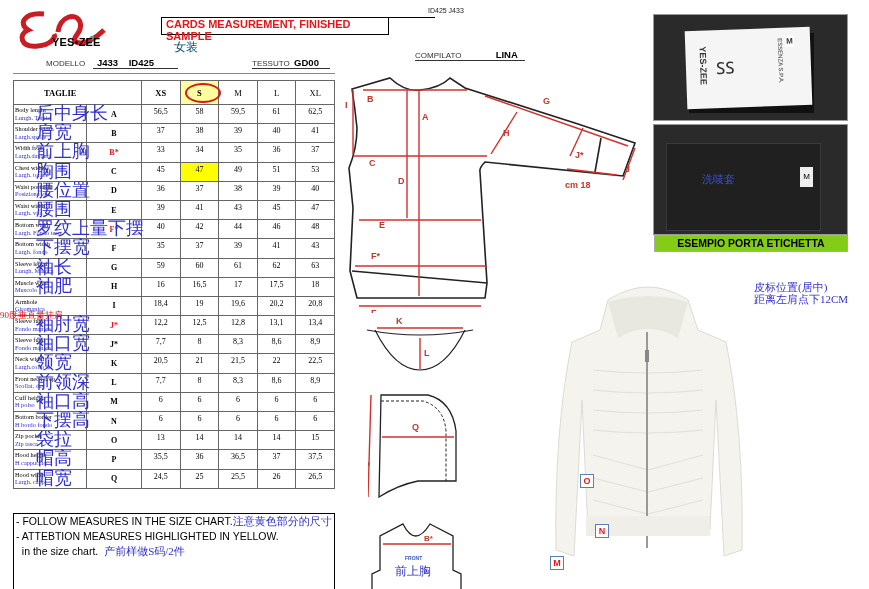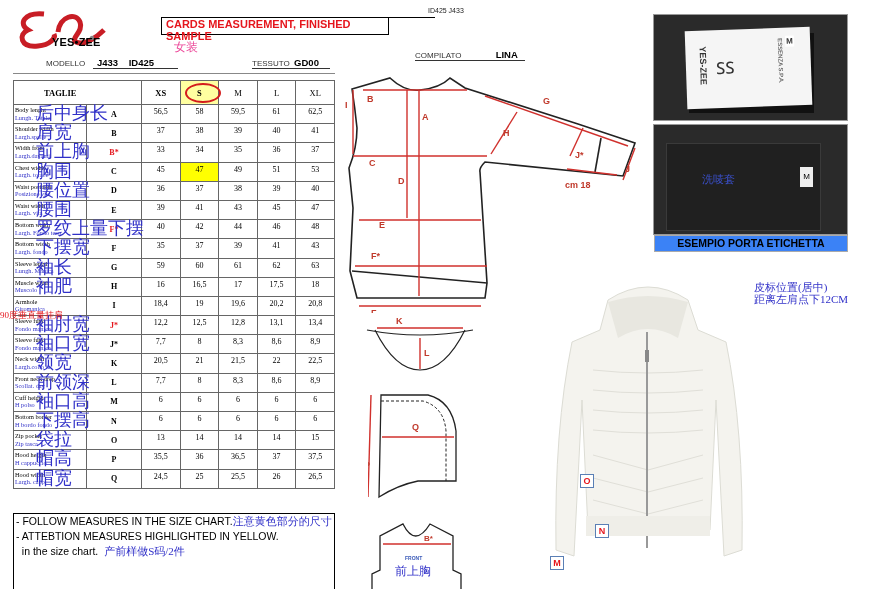--- a/index.html
+++ b/index.html
@@ -3,21 +3,21 @@
 <meta charset="utf-8">
 <style>
   * { box-sizing: border-box; margin: 0; padding: 0; }
   body { width: 869px; height: 589px; background: #fff; position: relative; overflow: hidden; font-family: "Liberation Serif", serif; color: #000; }
   .abs { position: absolute; }
   .logo { left: 14px; top: 8px; width: 100px; height: 52px; }
   .logo-text { left: 52px; top: 36px; font-family: "Liberation Sans", sans-serif; font-weight: bold; font-size: 11px; letter-spacing: 0.2px; }
   .title-box { left: 161px; top: 17px; width: 228px; height: 18px; border: 1.5px solid #000; border-top: none; border-bottom: 1.5px solid #000; font-family: "Liberation Sans", sans-serif; font-weight: bold; font-size: 11px; color: #e5161d; padding: 1px 0 0 4px; }
   .title-box-top { left: 161px; top: 17px; width: 274px; border-top: 1.5px solid #000; }
   .id-top { left: 428px; top: 7px; font-family: "Liberation Sans", sans-serif; font-size: 7px; color: #222; }
-  .cn-women { left: 174px; top: 39px; font-size: 12px; color: #ec4899; }
+  .cn-women { left: 174px; top: 39px; font-size: 12px; color: #0c4a6e; }
   .field { font-family: "Liberation Sans", sans-serif; font-size: 8px; color: #333; }
   .field b { font-size: 9.5px; color: #000; }
   .uline { border-bottom: 1px solid #333; }
   table.sizes { position: absolute; left: 13px; top: 80px; width: 322px; border-collapse: collapse; font-size: 8px; }
   table.sizes td, table.sizes th { border: 1px solid #666; height: 19.2px; }
   table.sizes th { font-size: 8.5px; font-weight: bold; height: 24px; }
   table.sizes td.desc { width: 73px; position: relative; padding: 1px 1px; font-size: 6.3px; line-height: 7.5px; vertical-align: top; }
   .desc .en { color: #000; display: block; white-space: nowrap; }
   .desc .it { color: #3030c8; display: block; white-space: nowrap; }
   .desc .cn { position: absolute; left: 22px; top: 2px; font-size: 18px; color: #3030c8; white-space: nowrap; line-height: 13px; }
@@ -25,21 +25,21 @@
   td.letter.red { color: #e5161d; }
   td.val { text-align: center; vertical-align: top; padding-top: 2px; font-size: 8px; }
   td.val.s { font-weight: normal; }
   td.hl { background: #ffff00; }
   th.s-head { background: #ffffa0; position: relative; }
   .circle { position: absolute; left: 4px; top: 2px; width: 36px; height: 20px; border: 2px solid #d41c1c; border-radius: 50%; }
   .notes { left: 13px; top: 513px; width: 322px; height: 76px; border: 1.5px solid #000; border-bottom: none; font-family: "Liberation Sans", sans-serif; font-size: 10.5px; line-height: 15px; padding: 0 2px; }
   .notes .cn { color: #3030c8; font-family: "Liberation Serif", serif; font-size: 11px; }
   .red-note { left: 0px; top: 309px; font-size: 9px; color: #e5161d; white-space: nowrap; }
   .photo { background: #2a2a2a; border: 1px solid #999; }
-  .caption { left: 654px; top: 235px; width: 194px; height: 17px; border: 1px solid #aaa; text-align: center; font-family: "Liberation Sans", sans-serif; font-weight: bold; font-size: 10.5px; background: #3b82f6; padding-top: 1px; }
+  .caption { left: 654px; top: 235px; width: 194px; height: 17px; border: 1px solid #aaa; text-align: center; font-family: "Liberation Sans", sans-serif; font-weight: bold; font-size: 10.5px; background: #84cc16; padding-top: 1px; }
   .pos-note { left: 754px; top: 281px; font-size: 11px; color: #3030c8; line-height: 12px; }
   .tag { font-family: "Liberation Sans", sans-serif; font-weight: bold; font-size: 9px; color: #e5161d; border: 1px solid #5a7fb5; background: #fff; width: 14px; height: 14px; text-align: center; line-height: 12px; }
 </style>
 </head>
 <body>
 
 <svg class="abs logo" viewBox="0 0 100 52">
   <path d="M30 6 C10 4 4 16 14 22 C4 26 6 40 24 38 C36 37 42 30 40 26" fill="none" stroke="#c81d25" stroke-width="5"></path>
   <path d="M44 24 C46 8 62 4 66 14 C70 24 56 30 62 34 C70 38 82 30 90 22" fill="none" stroke="#c81d25" stroke-width="5"></path>
   <circle cx="78" cy="30" r="2.2" fill="#888"></circle>

